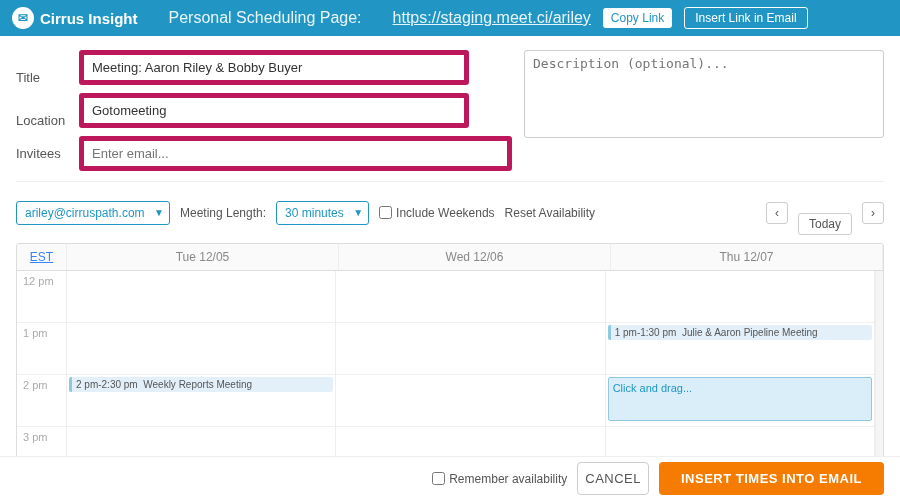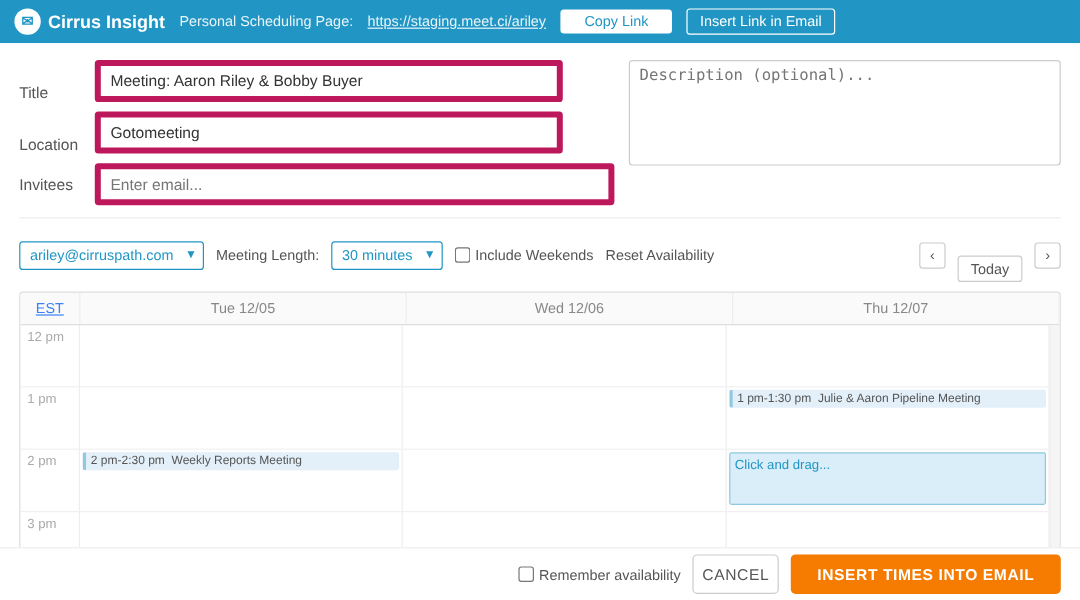--- a/index.html
+++ b/index.html
@@ -35,29 +35,30 @@
       border-radius: 50%;
       display: flex;
       align-items: center;
       justify-content: center;
       color: #2196c4;
       font-size: 12px;
       font-weight: bold;
     }
     .header-link {
       color: white;
-      font-size: 12px;
+      font-size: 16px;
       opacity: 0.9;
+      margin-left: 19px;
     }
     .header-btn {
       background: white;
       color: #2196c4;
       border: none;
       border-radius: 3px;
-      padding: 3px 20px;
+      padding: 3px 8px;
       font-size: 12px;
       cursor: pointer;
       font-weight: 500;
     }
     .header-btn-outline {
       background: transparent;
       color: white;
       border: 1px solid white;
       border-radius: 3px;
       padding: 3px 10px;

